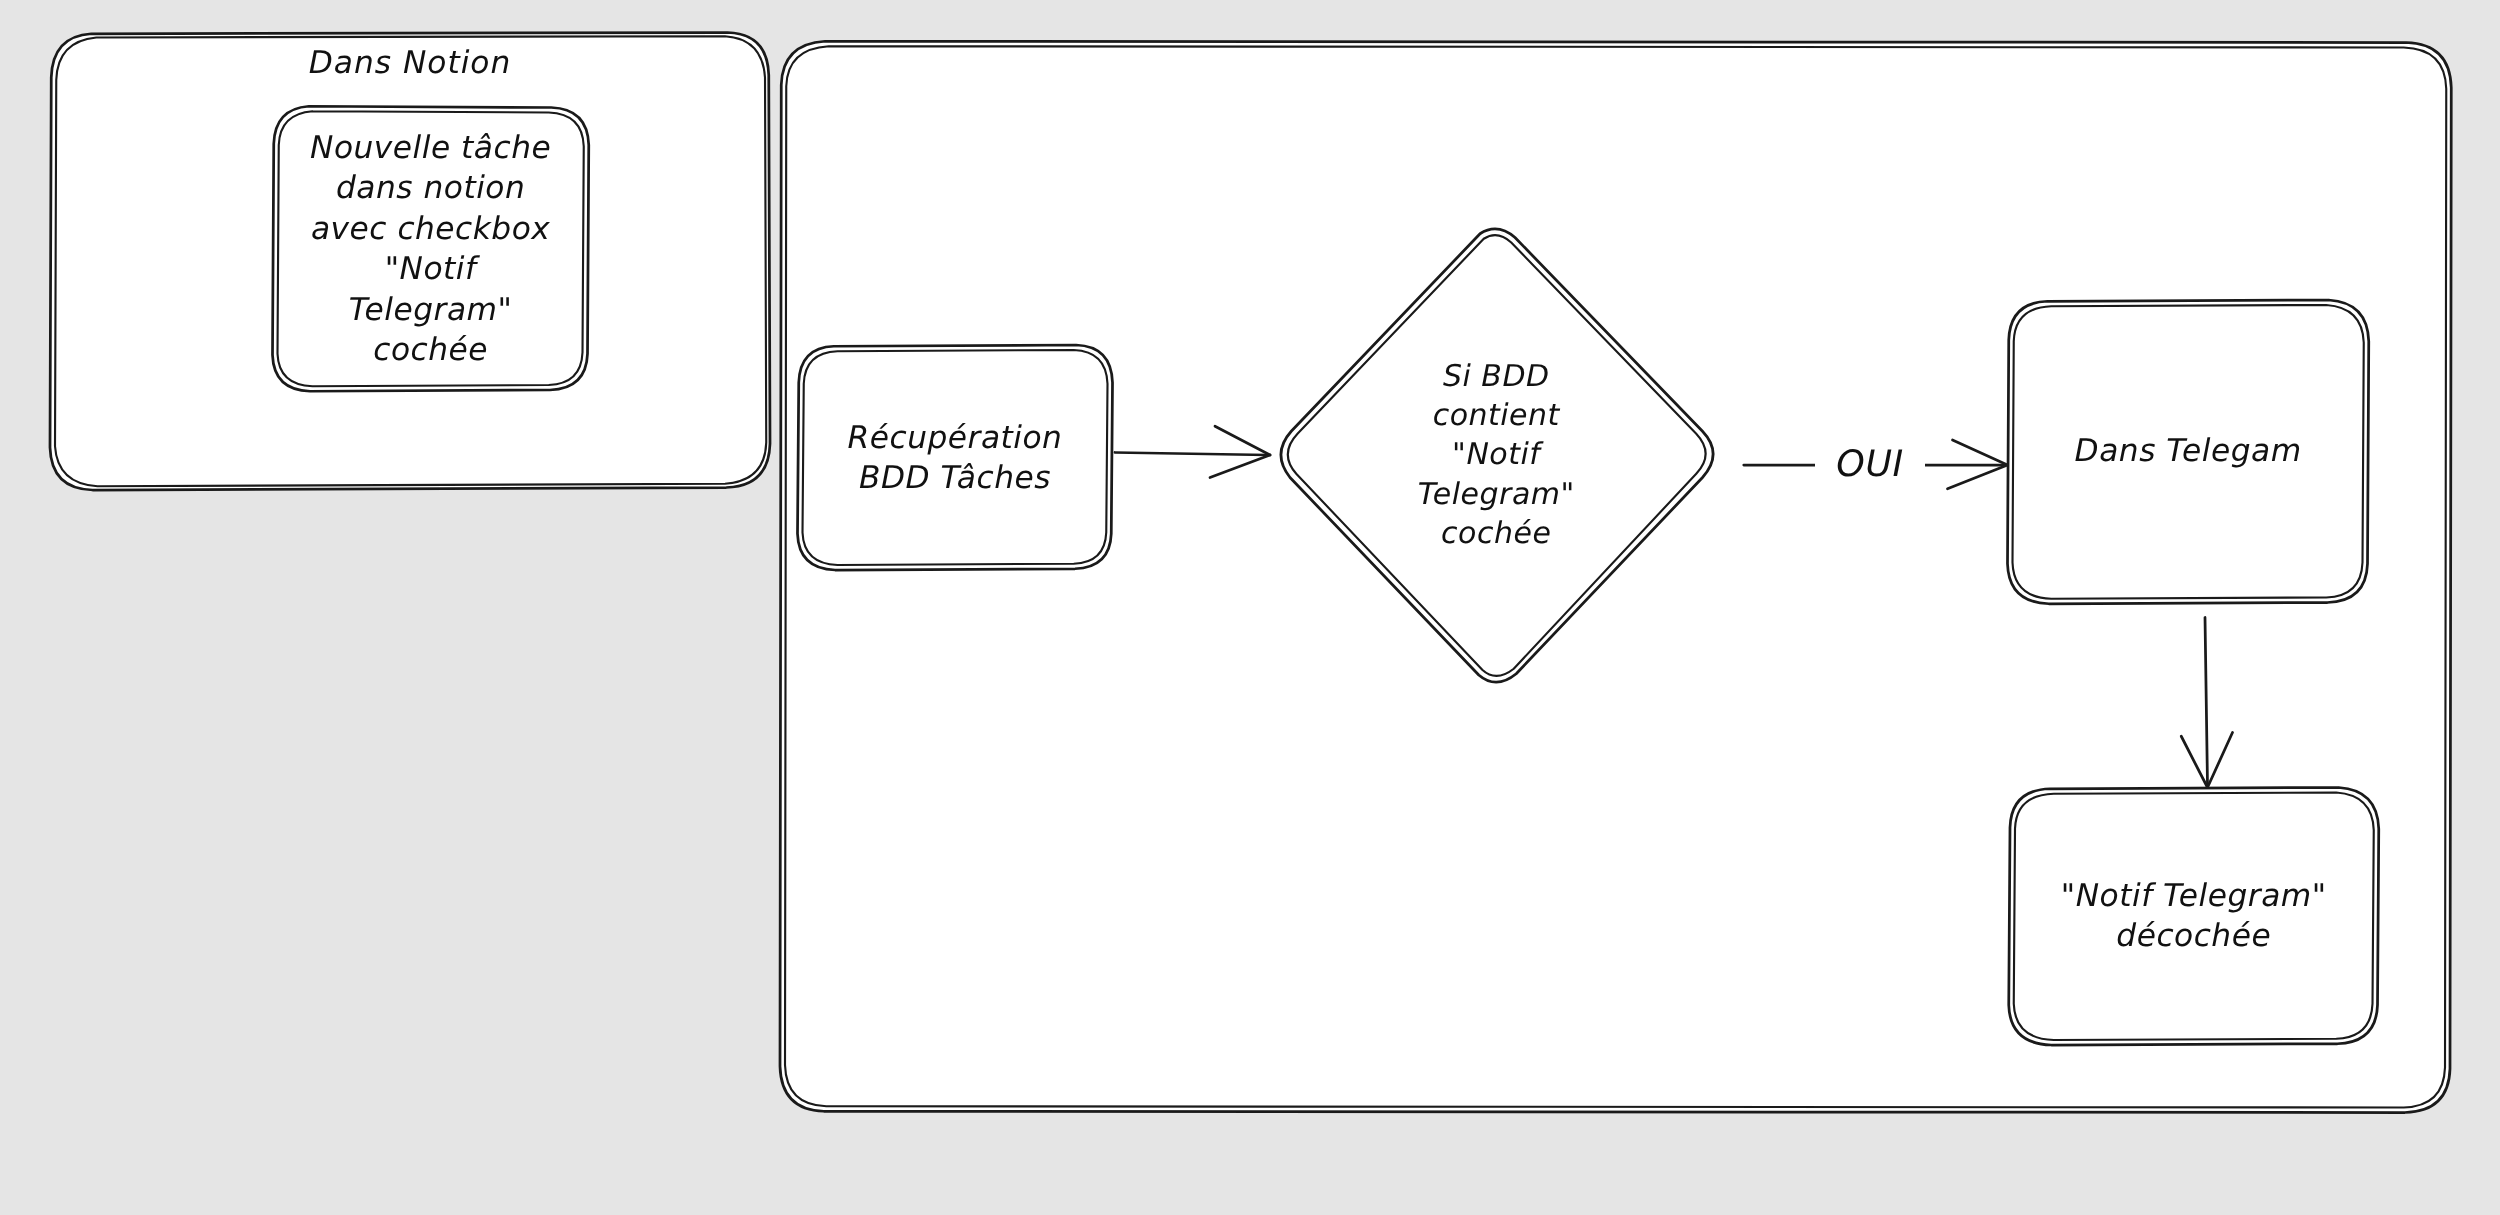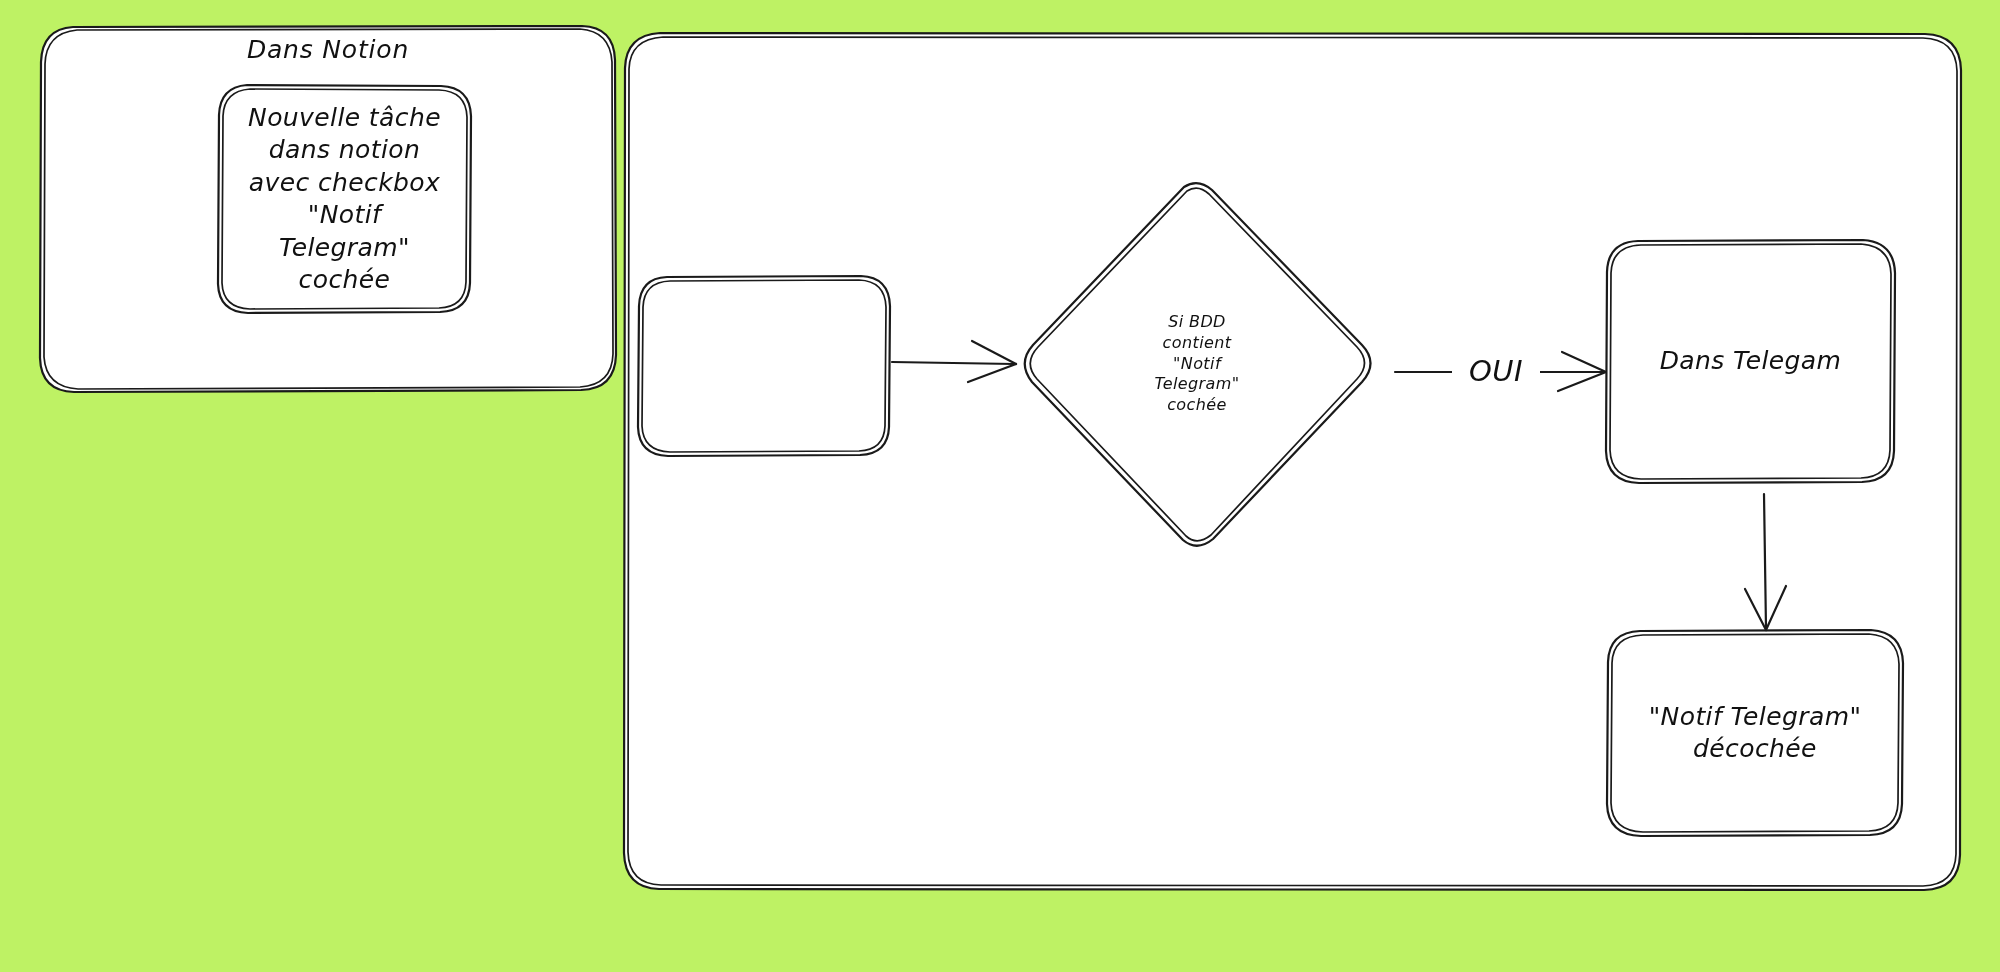--- a/index.html
+++ b/index.html
@@ -5,21 +5,21 @@
 <style>
   html, body {
     margin: 0;
     padding: 0;
     background: #ffffff;
   }
   #stage {
     position: relative;
     width: 2000px;
     height: 972px;
-    background: #bef264;
+    background: #e5e5e5;
     overflow: hidden;
     font-family: "DejaVu Sans", sans-serif;
   }
   #sketch {
     position: absolute;
     left: 0;
     top: 0;
     width: 2000px;
     height: 972px;
   }
@@ -41,21 +41,21 @@
   }
   .container-title {
     font-size: 25px;
     font-style: italic;
     letter-spacing: 0.8px;
   }
   .node-text {
     font-size: 25px;
   }
   .node-text-sm {
-    font-size: 16px;
+    font-size: 24px;
   }
   .edge-label {
     font-size: 29px;
     background: #ffffff;
     padding: 0 6px;
   }
 </style>
 </head>
 <body>
 
@@ -141,20 +141,22 @@
   <div class="label container-title" style="left:40px; top:32px; width:576px; height:36px;">Dans Notion</div>
 
 
   <div class="label node-text" style="left:218px; top:85px; width:253px; height:228px;">Nouvelle tâche
 dans notion
 avec checkbox
 "Notif
 Telegram"
 cochée</div>
 
+  <div class="label node-text" style="left:638px; top:276px; width:252px; height:180px;">Récupération
+BDD Tâches</div>
 
   <div class="label node-text-sm" style="left:1042px; top:183px; width:310px; height:362px;">Si BDD
 contient
 "Notif
 Telegram"
 cochée</div>
 
   <div class="label node-text" style="left:1606px; top:240px; width:289px; height:243px;">Dans Telegam</div>
 
   <div class="label node-text" style="left:1607px; top:630px; width:296px; height:206px;">"Notif Telegram"

